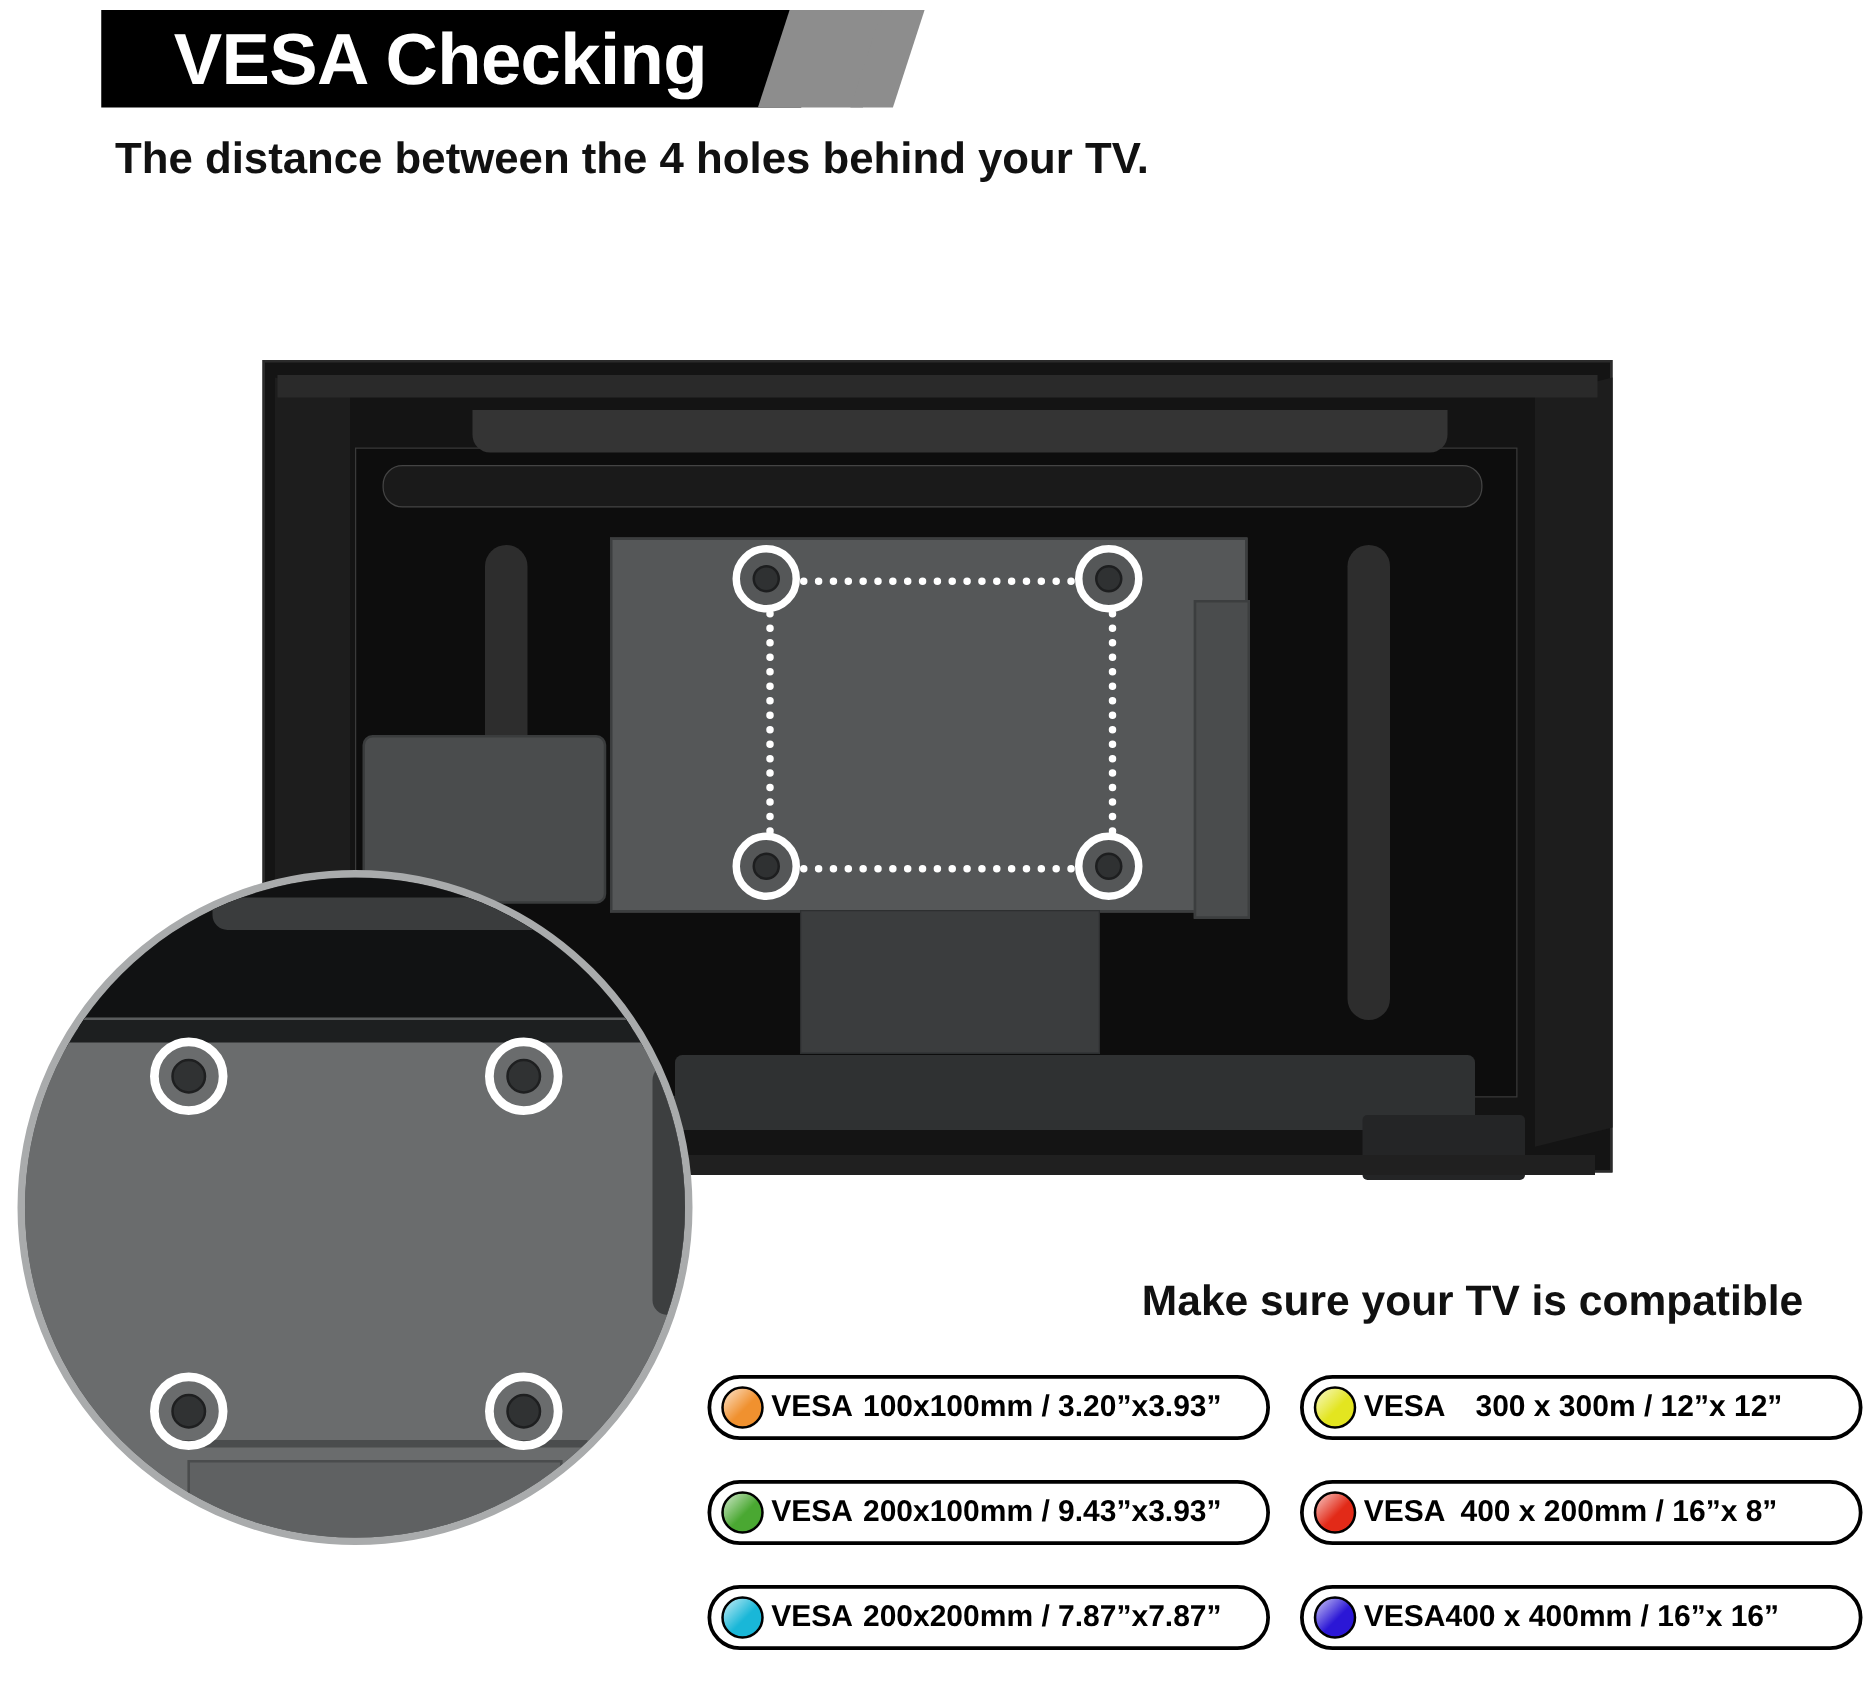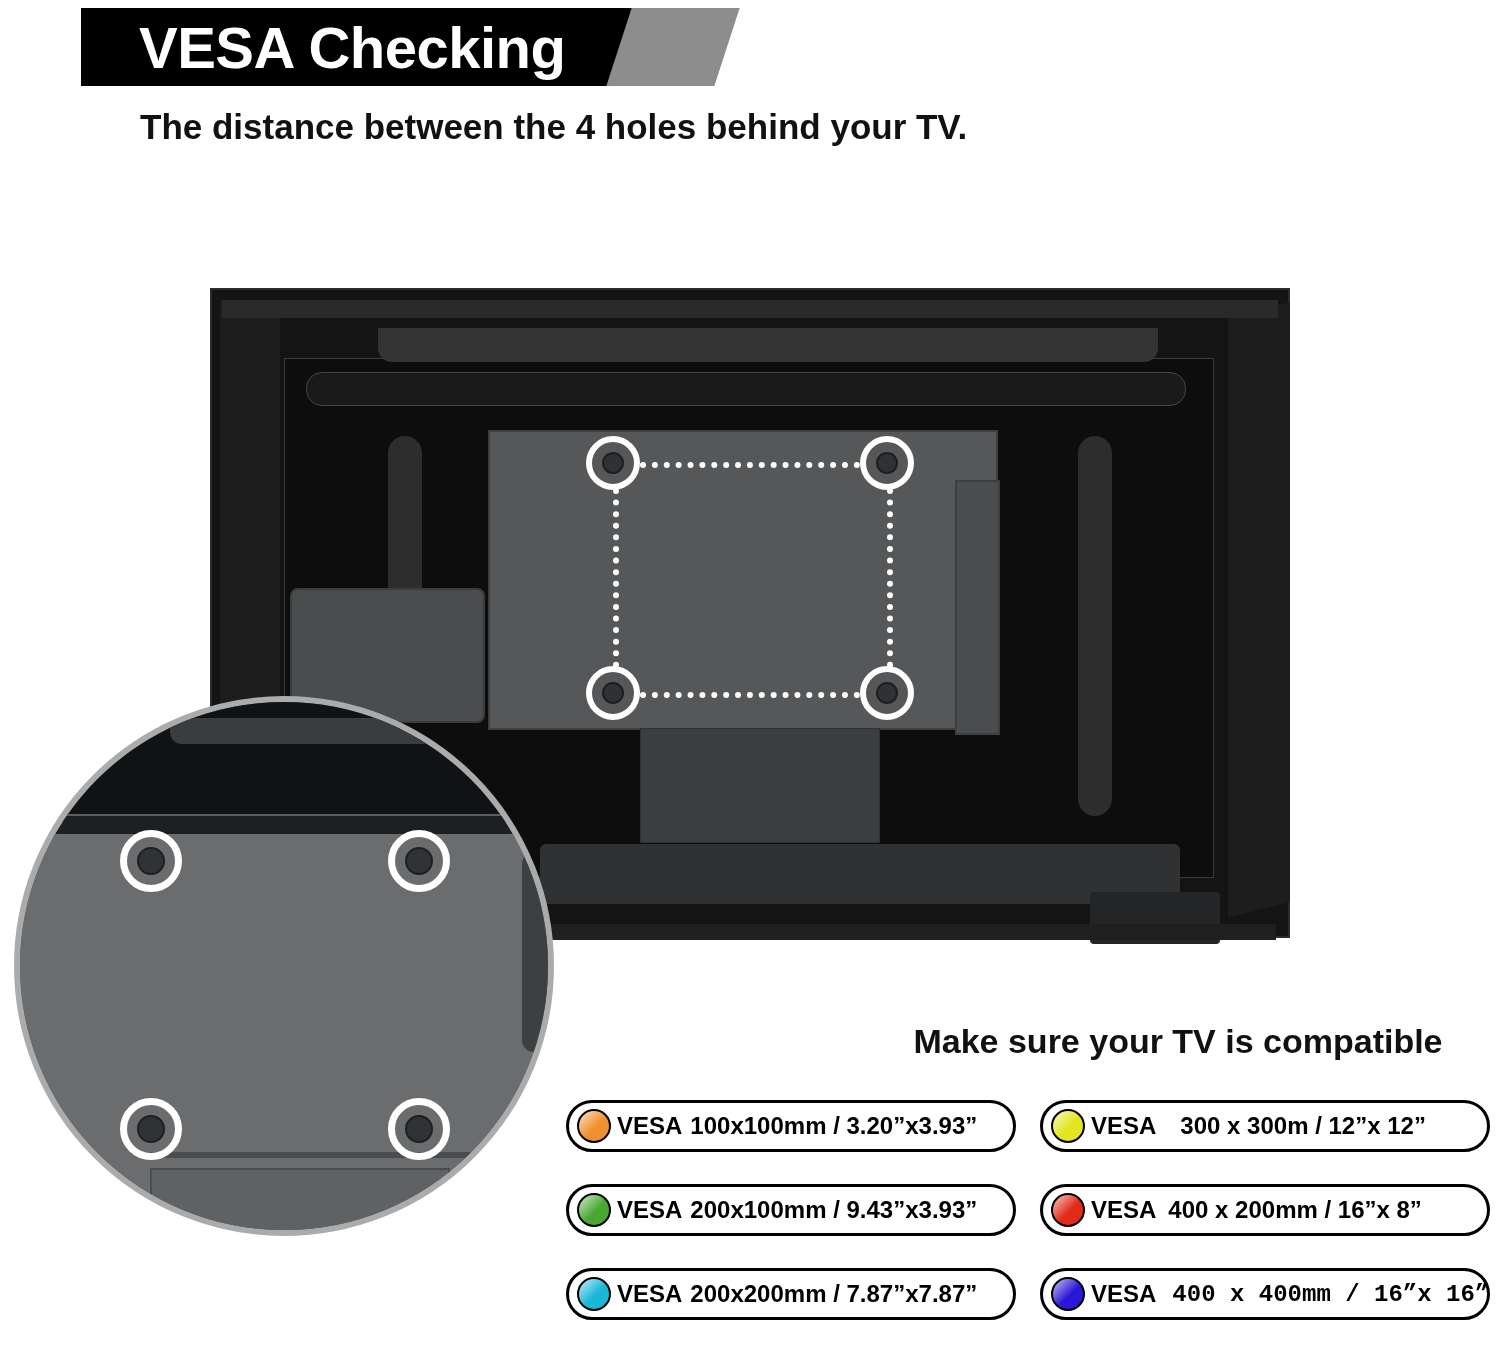--- a/index.html
+++ b/index.html
@@ -57,21 +57,20 @@
     letter-spacing: -0.5px;
     line-height: 72px;
     white-space: nowrap;
   }
 
   #subtitle-block {
     position: absolute;
     left: 92px;
     top: 102px;
     width: 1000px;
-    margin-left: 48px;
   }
   #subtitle-block .line {
     color: #111111;
     font-size: 35px;
     font-weight: bold;
     line-height: 50px;
     white-space: nowrap;
   }
 
   
@@ -476,16 +475,16 @@
 
   <div class="vesa-pill col-right row-1">
     <span class="dot" style="background-color:#e22a18;"></span>
     <span class="vlabel">VESA</span>
     <span class="vvalue" style="margin-left:12px;">400 x 200mm / 16”x 8”</span>
   </div>
 
   <div class="vesa-pill col-right row-2">
     <span class="dot" style="background-color:#2b17d6;"></span>
     <span class="vlabel">VESA</span>
-    <span class="vvalue" style="margin-left:16px;font-family:Liberation Mono, monospace;">400 x 400mm / 16”x 16”</span>
+    <span class="vvalue" style="margin-left:0;">400 x 400mm / 16”x 16”</span>
   </div>
 
 </div>
 
 </body></html>

